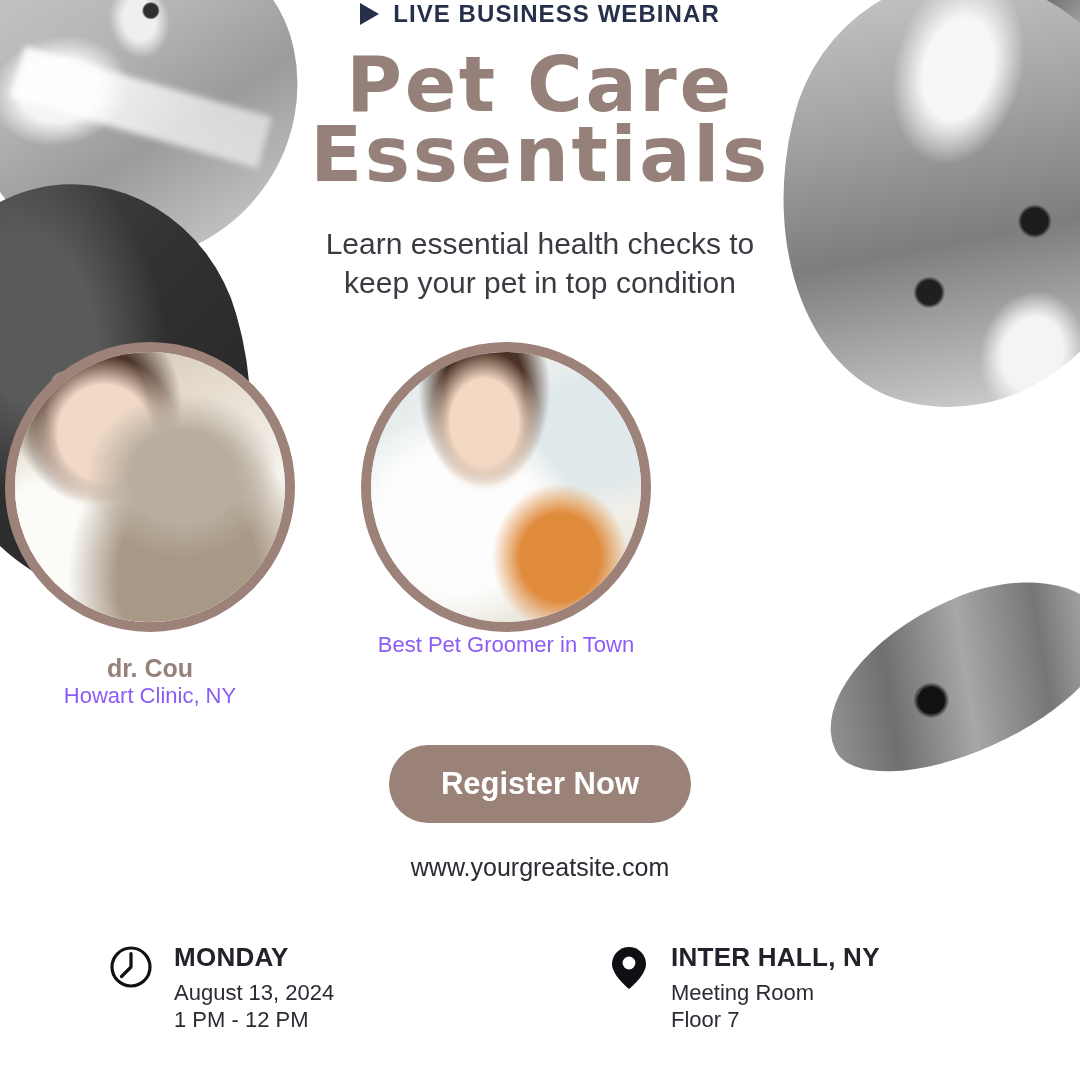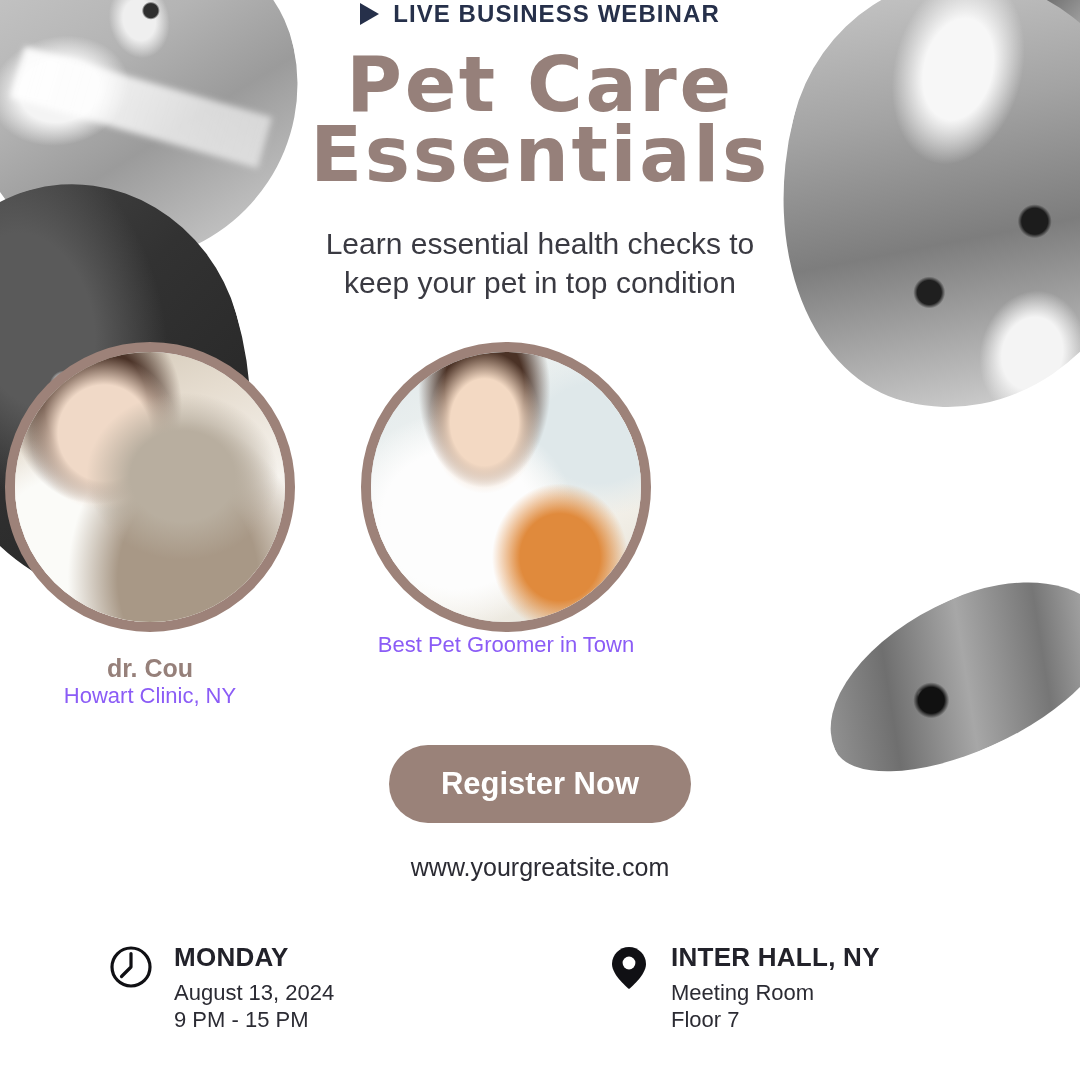--- a/index.html
+++ b/index.html
@@ -237,21 +237,21 @@
         <div class="f-icon">
           <svg width="46" height="46" viewBox="0 0 46 46">
             <circle cx="23" cy="23" r="19" fill="none" stroke="#101014" stroke-width="3.2"></circle>
             <path d="M23 9.5 L23 23 L13.5 32.5" fill="none" stroke="#101014" stroke-width="3.2" stroke-linecap="round" stroke-linejoin="round"></path>
           </svg>
         </div>
         <div>
           <div class="f-head">MONDAY</div>
           <div class="f-lines">
             <div>August 13, 2024</div>
-            <div>9 PM - 15 PM</div>
+            <div>1 PM - 12 PM</div>
           </div>
         </div>
       </div>
 
       <div class="f-col right">
         <div class="f-icon">
           <svg width="44" height="48" viewBox="0 0 44 48">
             <path d="M22 3 C12.6 3 5 10.6 5 20 C5 31.5 22 45 22 45 C22 45 39 31.5 39 20 C39 10.6 31.4 3 22 3 Z" fill="#101014"></path>
             <circle cx="22" cy="19" r="6.4" fill="#ffffff"></circle>
           </svg>

